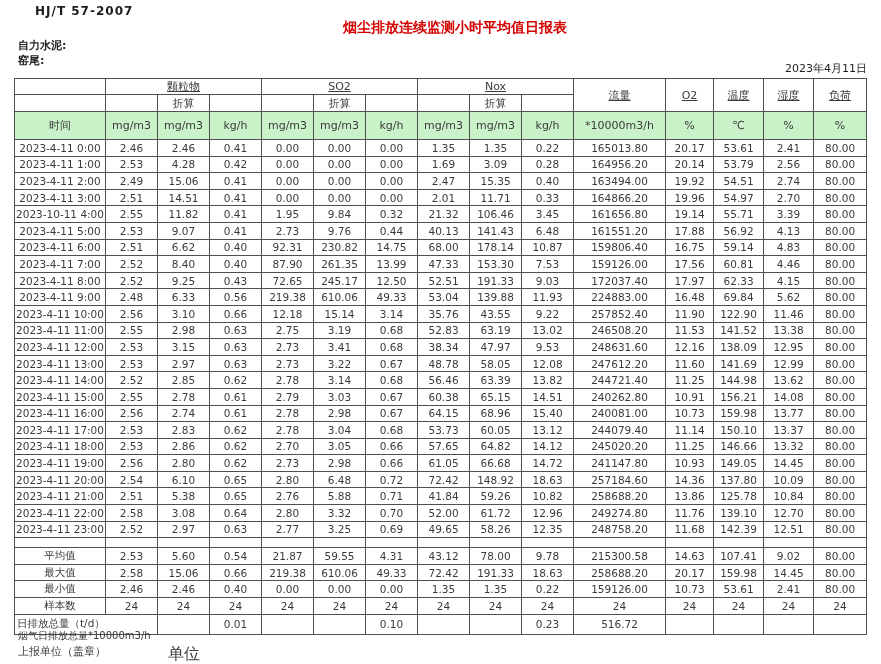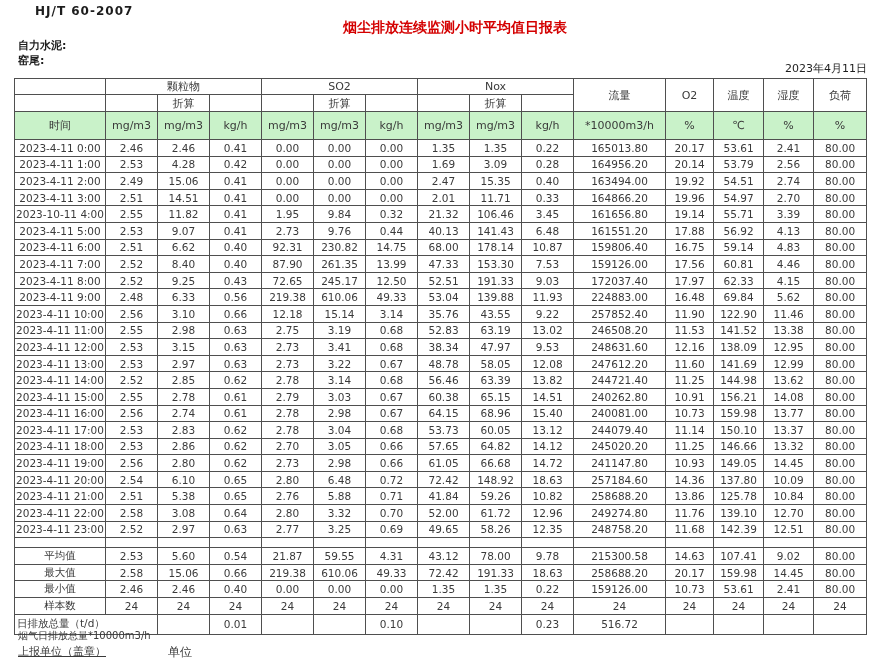--- a/index.html
+++ b/index.html
@@ -24,38 +24,38 @@
     position:absolute;left:14px;top:78px;width:852px;
     border-collapse:collapse;table-layout:fixed;
     font-size:10.5px;color:var(--ink);
   }
   table.report td{
     border:1px solid var(--border);
     text-align:center;vertical-align:middle;
     padding:0;white-space:nowrap;overflow:hidden;
   }
   thead td{font-size:11px;}
-  tr.h1{height:15px;}
+  tr.h1{height:15px;text-decoration:underline;}
   tr.h2{height:17px;}
   tr.h3{height:28px;}
   tr.units-row td{background:var(--header-green);}
   tr.data-row{height:16.6px;margin-left:20px;}
   tr.spacer-row{height:10px;}
   tr.summary-row{height:16.6px;}
   tr.total-row{height:20px;}
   tr.total-row td.label{text-align:left;padding-left:2px;}
 
   .footer-line1{position:absolute;left:18px;top:629px;font-size:10px;}
-  .footer-line2a{position:absolute;left:18px;top:644px;font-size:11px;text-decoration:underline;}
-  .footer-line2b{position:absolute;left:168px;top:644px;font-size:12px;}
+  .footer-line2a{position:absolute;left:18px;top:644px;font-size:11px;}
+  .footer-line2b{position:absolute;left:168px;top:644px;font-size:16px;}
 </style>
 </head>
 <body>
 
-<div class="standard">HJ/T 60-2007</div>
+<div class="standard">HJ/T 57-2007</div>
 <div class="title">烟尘排放连续监测小时平均值日报表</div>
 <div class="company">自力水泥:</div>
 <div class="location">窑尾:</div>
 <div class="date">2023年4月11日</div>
 
 <table class="report">
   <colgroup>
     <col style="width:91px">
     <col style="width:52px">
       <col style="width:52px">

